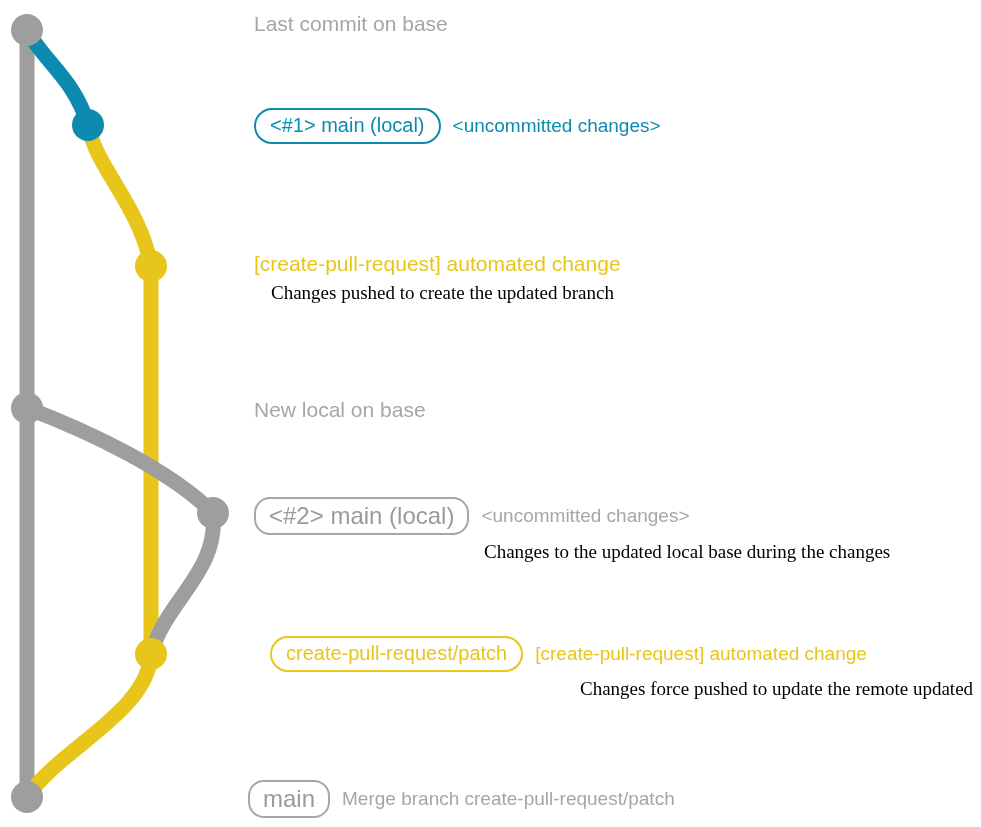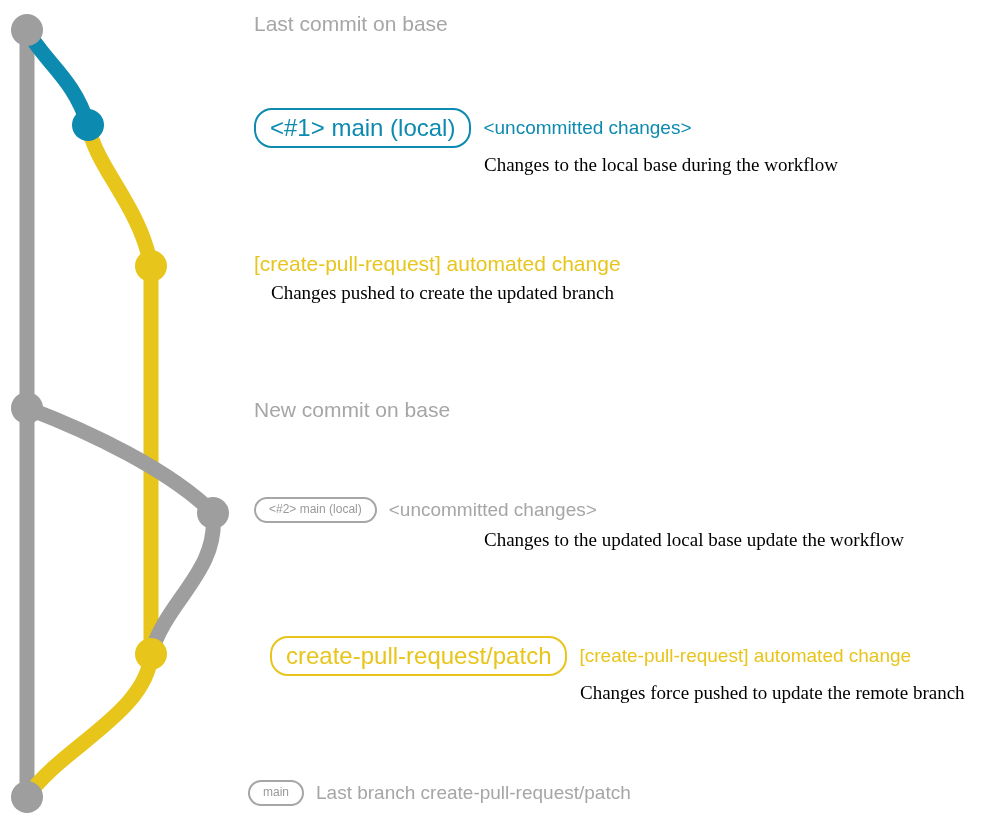--- a/index.html
+++ b/index.html
@@ -39,40 +39,40 @@
   .headline {
     display: flex;
     align-items: center;
     white-space: nowrap;
   }
   .badge {
     display: inline-block;
     border: 2px solid #999999;
     border-radius: 18px;
     padding: 5px 14px 6px 14px;
-    font-size: 24px;
+    font-size: 20px;
     line-height: 1.05;
     font-family: "Liberation Sans", sans-serif;
     color: #999999;
     background: #ffffff;
   }
   .badge-blue {
     border-color: #0c8aaf;
     color: #0c8aaf;
   }
   .badge-yellow {
     border-color: #e8c51b;
     color: #e8c51b;
   }
   .badge-gray {
     border-color: #a6a6a6;
     color: #9a9a9a;
   }
   .badge-sm {
-    font-size: 12px;
+    font-size: 24px;
     padding: 4px 13px 5px 13px;
     border-width: 2px;
     border-radius: 16px;
   }
   .subject {
     font-size: 19px;
     font-family: "Liberation Sans", sans-serif;
     margin-left: 12px;
   }
   .subject-blue { color: #0c8aaf; }
@@ -122,48 +122,47 @@
 
   <div class="row" style="left:254px; top:12px;">
     <span class="plain-subject" style="color:#a6a6a6;">Last commit on base</span>
   </div>
 
   <div class="row-stack" style="left:254px; top:108px;">
     <div class="headline">
       <span class="badge badge-blue">&lt;#1&gt; main (local)</span>
       <span class="subject subject-blue">&lt;uncommitted changes&gt;</span>
     </div>
-    <div class="desc" style="margin-left:230px;">Changes to the local base during the workflow</div>
   </div>
 
   <div class="row-stack" style="left:254px; top:252px;">
     <div class="headline">
       <span class="plain-subject" style="color:#e8c51b;">[create-pull-request] automated change</span>
     </div>
     <div class="desc" style="margin-left:17px;">Changes pushed to create the updated branch</div>
   </div>
 
   <div class="row" style="left:254px; top:398px;">
-    <span class="plain-subject" style="color:#a6a6a6;">New commit on base</span>
+    <span class="plain-subject" style="color:#a6a6a6;">New local on base</span>
   </div>
 
   <div class="row-stack" style="left:254px; top:497px;">
     <div class="headline">
       <span class="badge badge-gray badge-sm">&lt;#2&gt; main (local)</span>
       <span class="subject subject-gray">&lt;uncommitted changes&gt;</span>
     </div>
-    <div class="desc" style="margin-left:230px;">Changes to the updated local base update the workflow</div>
+    <div class="desc" style="margin-left:230px;">Changes to the updated local base during the changes</div>
   </div>
 
   <div class="row-stack" style="left:270px; top:636px;">
     <div class="headline">
       <span class="badge badge-yellow">create-pull-request/patch</span>
       <span class="subject subject-yellow">[create-pull-request] automated change</span>
     </div>
-    <div class="desc" style="margin-left:310px;">Changes force pushed to update the remote branch</div>
+    <div class="desc" style="margin-left:310px;">Changes force pushed to update the remote updated</div>
   </div>
 
   <div class="row" style="left:248px; top:780px;">
     <span class="badge badge-gray badge-sm">main</span>
-    <span class="subject subject-gray">Last branch create-pull-request/patch</span>
+    <span class="subject subject-gray">Merge branch create-pull-request/patch</span>
   </div>
 
 </div>
 
 </body></html>

